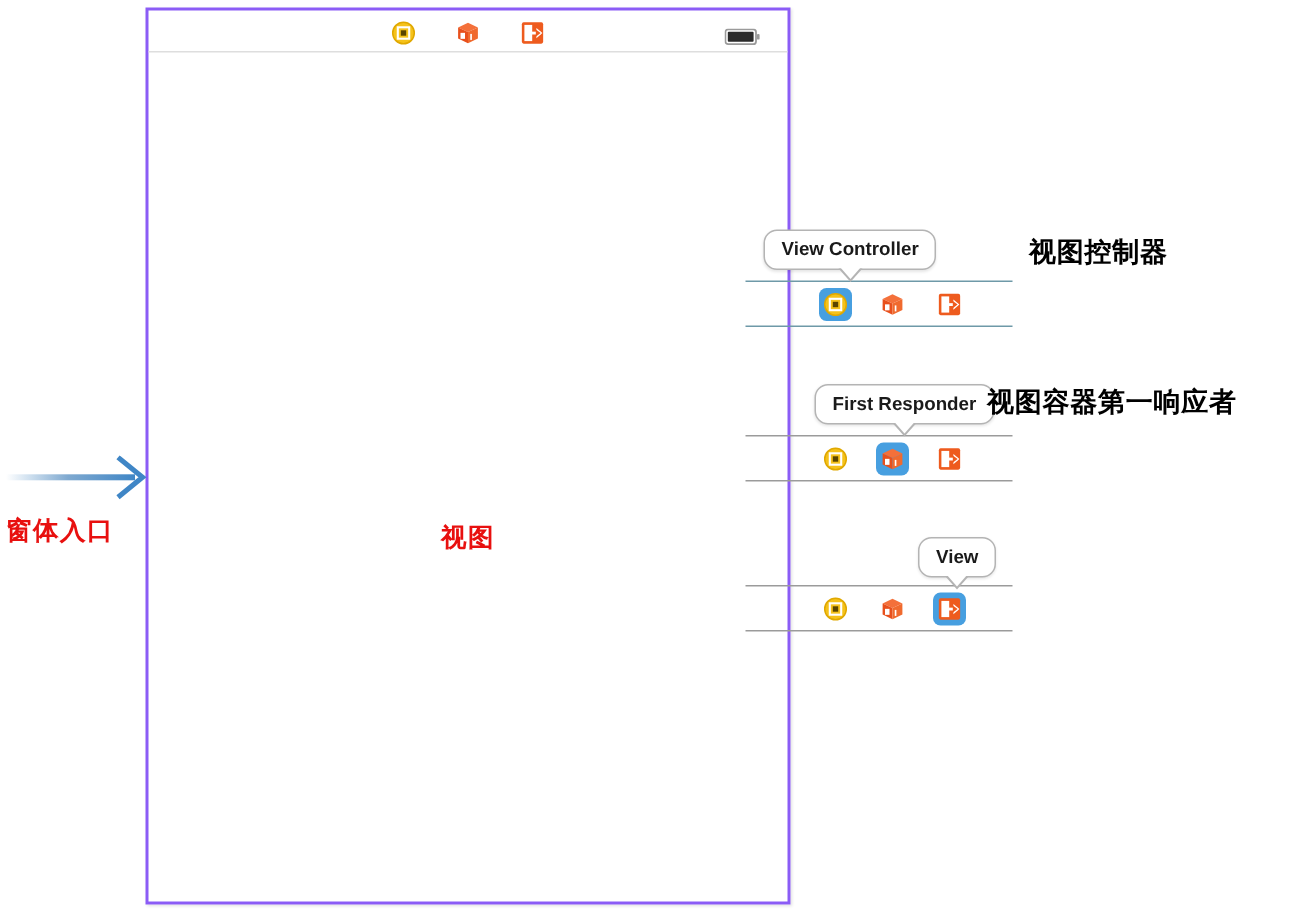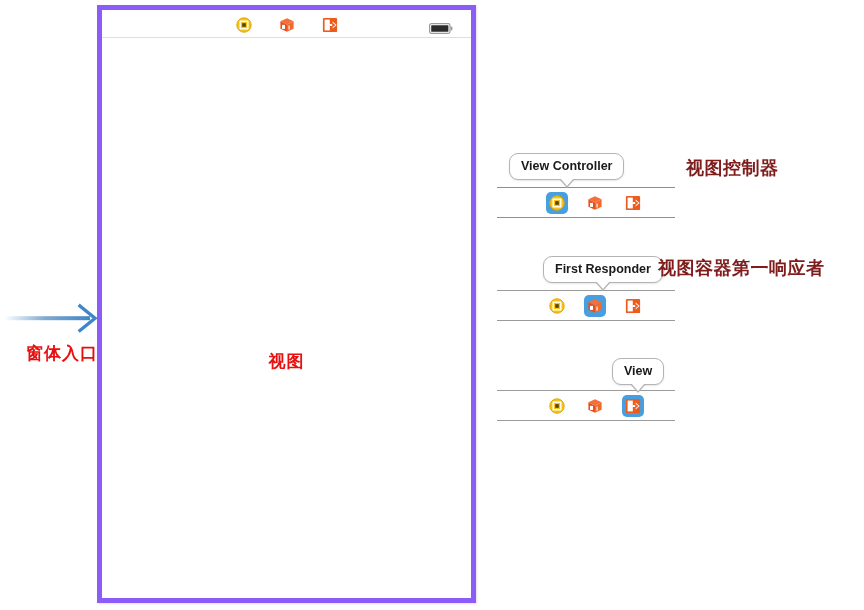--- a/index.html
+++ b/index.html
@@ -13,24 +13,24 @@
     font-family: "Liberation Sans", "DejaVu Sans", sans-serif;
     position: relative;
     overflow: hidden;
   }
 
   
   #scene-frame {
     position: absolute;
     left: 97px;
     top: 5px;
-    width: 379px;
+    width: 430px;
     height: 598px;
     background: #ffffff;
-    border: 5px solid #8b5cf6;
+    border: 2px solid #8b5cf6;
     box-sizing: border-box;
     box-shadow: 1px 1px 2px rgba(0,0,0,0.12);
   }
   #status-bar {
     position: absolute;
     left: 0;
     top: 0;
     width: 100%;
     height: 28px;
     border-bottom: 1px solid #dedede;
@@ -71,21 +71,21 @@
     left: 4px;
     top: 300px;
     width: 94px;
     height: 38px;
   }
   #entry-label {
     position: absolute;
     left: 4px;
     top: 342px;
     width: 94px;
-    text-align: right;
+    text-align: left;
     color: #e8100f;
     font-family: "DejaVu Sans", "Liberation Sans", sans-serif;
     font-weight: bold;
     font-size: 17px;
     letter-spacing: 1px;
   }
 
   
   .obj-group {
     position: absolute;
@@ -153,21 +153,21 @@
     bottom: -7px;
     margin-left: -7px;
     border-left: 7px solid transparent;
     border-right: 7px solid transparent;
     border-top: 8px solid #ffffff;
   }
 
   
   .cn-note {
     position: absolute;
-    color: #7f1d1d;
+    color: #000000;
     font-family: "DejaVu Sans", "Liberation Sans", sans-serif;
     font-weight: bold;
     font-size: 18px;
     letter-spacing: 0.5px;
     white-space: nowrap;
   }
 </style>
 </head>
 <body>
 

